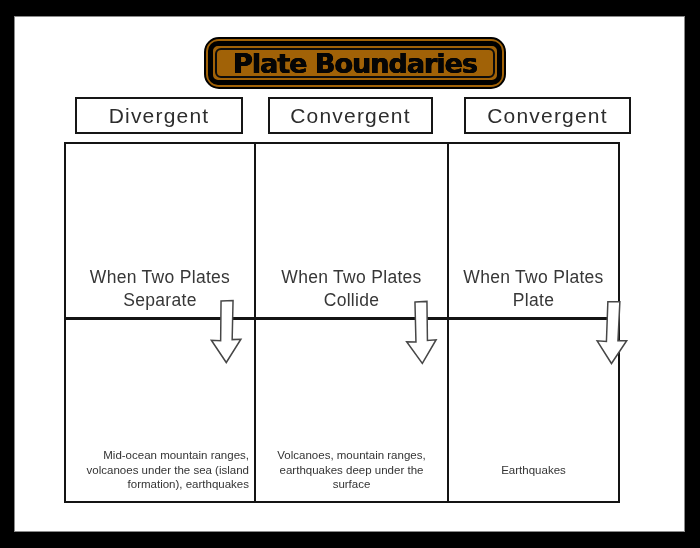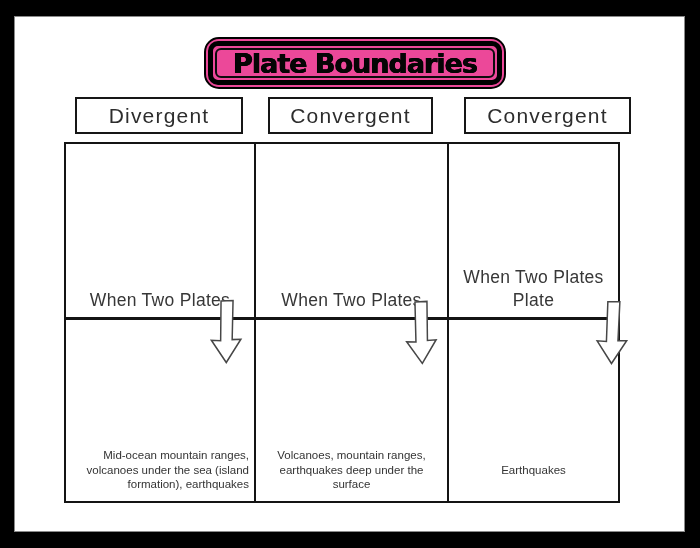--- a/index.html
+++ b/index.html
@@ -10,21 +10,21 @@
     overflow:hidden;
   }
   .page{
     position:absolute;left:14px;top:16px;width:671px;height:516px;
     background:#fff;border:1px solid #8a8a8a;box-sizing:border-box;
   }
   
   .title-box{
     position:absolute;left:189px;top:20px;width:302px;height:52px;
     border:2px solid #000;border-radius:15px;padding:2px;box-sizing:border-box;
-    background:#ec4899;
+    background:#a16207;
   }
   .title-mid{
     width:100%;height:100%;border:5px solid #000;border-radius:10px;
     box-sizing:border-box;padding:2px;
   }
   .title-inner{
     width:100%;height:100%;border:2px solid #0c0c0c;border-radius:6px;
     box-sizing:border-box;display:flex;align-items:center;justify-content:center;
   }
   .title-text{
@@ -98,25 +98,27 @@
   </div>
   <div class="hdr hdr-3">
     <span>Convergent</span>
   </div>
 
   <div class="grid">
 
     <div class="cell top vline">
       <div class="cause">
         <div>When Two Plates</div>
+        <div>Separate</div>
       </div>
     </div>
     <div class="cell top vline">
       <div class="cause">
         <div>When Two Plates</div>
+        <div>Collide</div>
       </div>
     </div>
     <div class="cell top">
       <div class="cause">
         <div>When Two Plates</div>
         <div>Plate</div>
       </div>
     </div>
 
     <div class="cell bottom vline">

